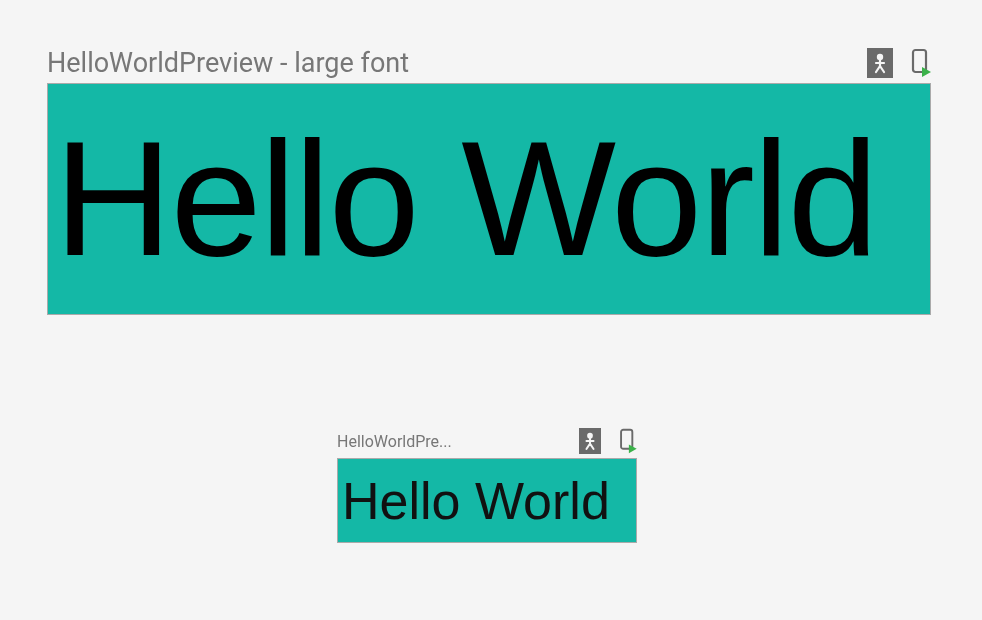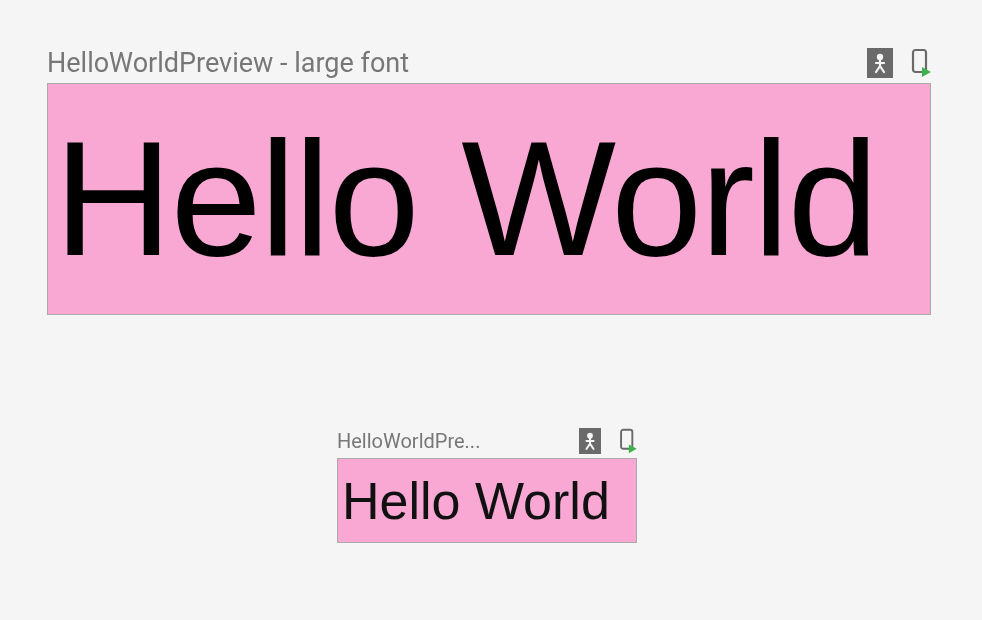--- a/index.html
+++ b/index.html
@@ -38,21 +38,21 @@
 
     .preview-actions {
       display: flex;
       align-items: center;
       gap: 18px;
       flex-shrink: 0;
       margin-left: 12px;
     }
 
     .preview-canvas {
-      background: #f9a8d4;
+      background: #14b8a6;
       border: 1px solid #aaa;
       display: flex;
       align-items: center;
       padding-left: 0;
     }
 
     
     #block-1 {
       left: 47px;
       top: 47px;
@@ -75,21 +75,21 @@
     
     #block-2 {
       left: 337px;
       top: 428px;
       width: 300px;
     }
     #block-2 .preview-header {
       width: 300px;
     }
     #block-2 .preview-title {
-      font-size: 20px;
+      font-size: 16px;
       max-width: 185px;
     }
     #block-2 .preview-canvas {
       width: 300px;
       height: 85px;
     }
     #block-2 .hello-text {
       font-size: 52px;
       font-weight: 400;
       color: #111;

